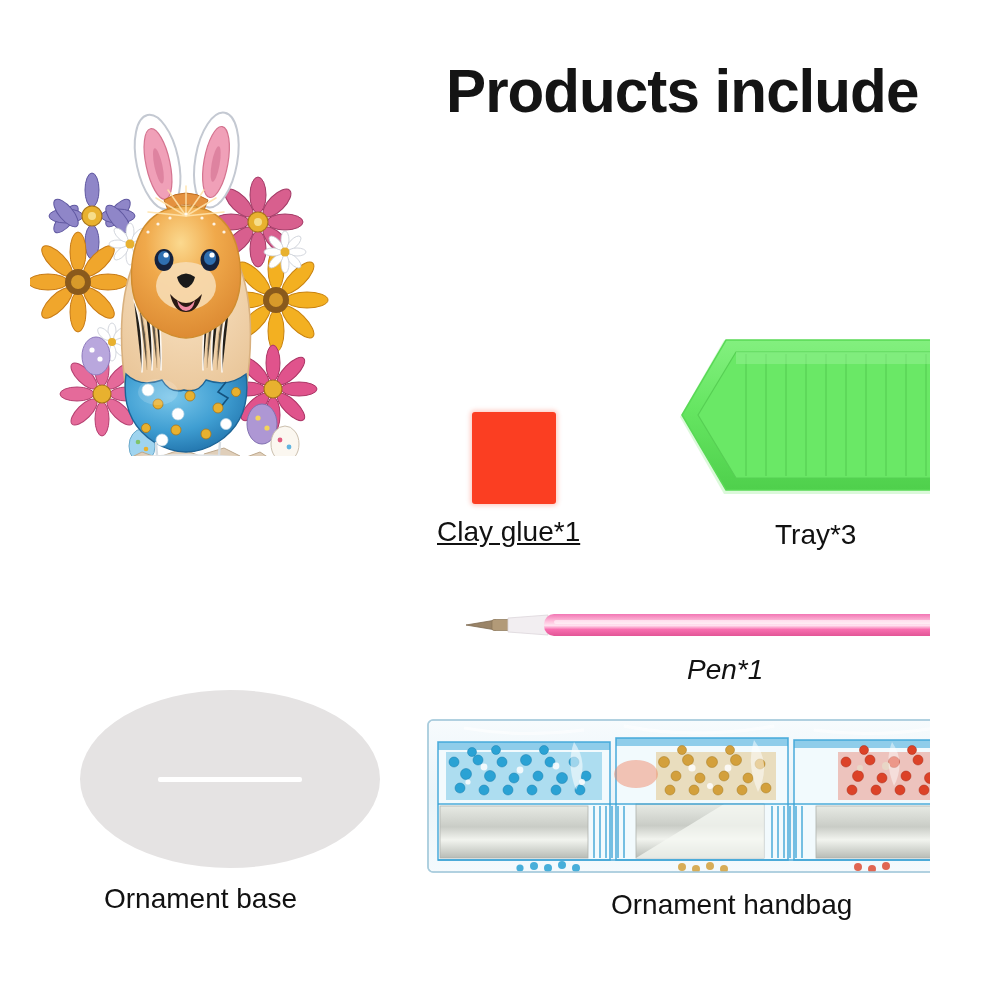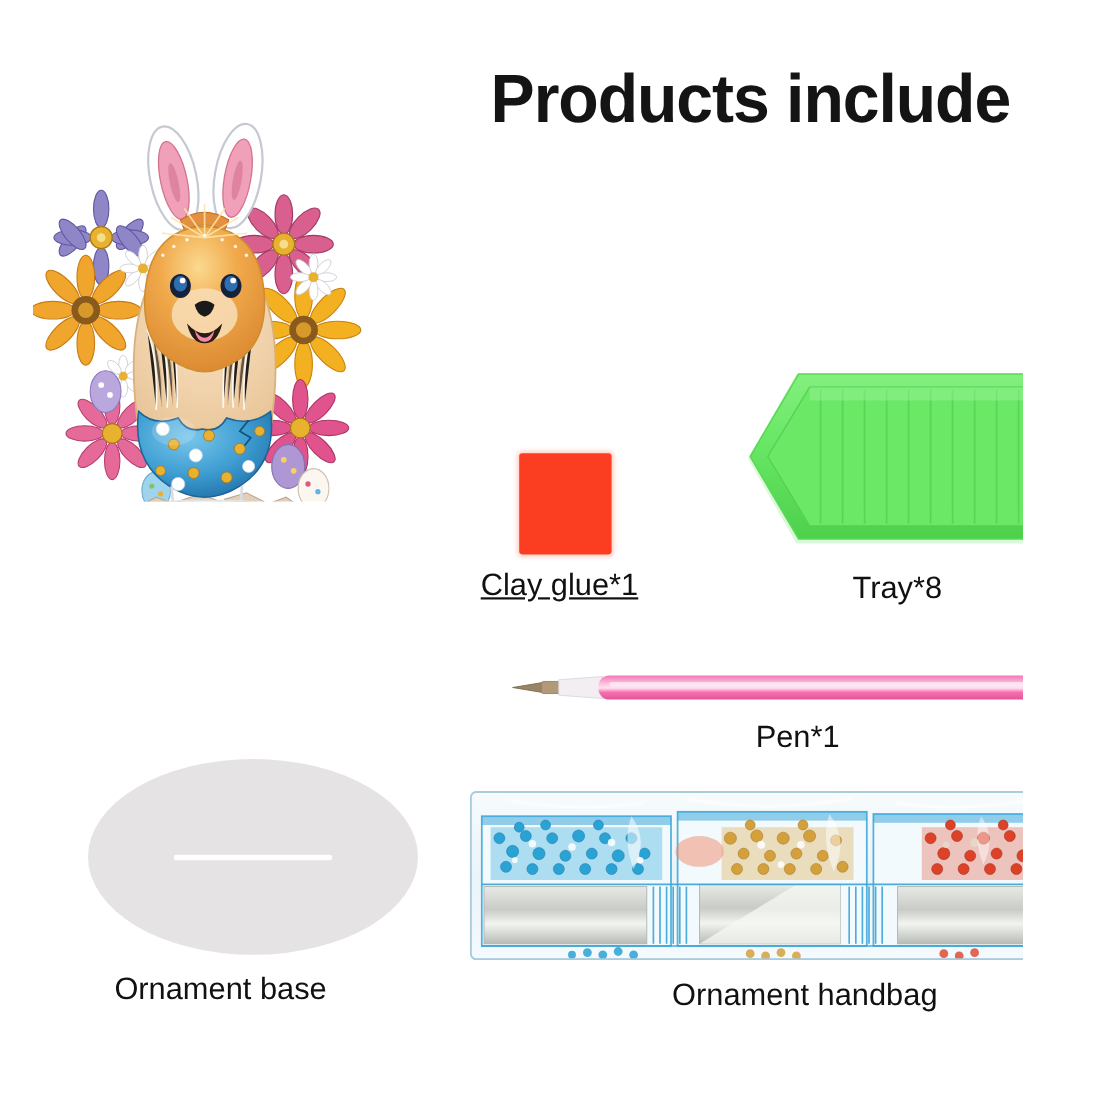--- a/index.html
+++ b/index.html
@@ -37,21 +37,21 @@
   .caption {
     position: absolute;
     font-size: 28px;
     color: #111111;
     white-space: nowrap;
     line-height: 1;
   }
   #cap-ornaments { left: 112px; top: 538px; }
   #cap-clayglue  { left: 437px; top: 518px; text-decoration: underline; }
   #cap-tray      { left: 775px; top: 521px; }
-  #cap-pen       { left: 687px; top: 656px; }
+  #cap-pen       { left: 687px; top: 656px; font-style: italic; }
   #cap-base      { left: 104px; top: 885px; }
   #cap-bag       { left: 611px; top: 891px; }
 
   
   #ornament {
     position: absolute;
     left: 30px;
     top: 104px;
     width: 300px;
     height: 352px;
@@ -446,21 +446,21 @@
         <path d="M286 34 L286 156"></path>
           <path d="M306 34 L306 156"></path>
         <path d="M324 34 L324 156"></path>
       </g>
 
       <path d="M116 32 L336 32 L336 44 L116 44 Z" fill="#9bf598" opacity="0.45"></path>
 
       <path d="M336 32 L346 20 L346 170 L336 158 Z" fill="#8bf288" opacity="0.6"></path>
     </svg>
   </div>
-  <div class="caption" id="cap-tray">Tray*8</div>
+  <div class="caption" id="cap-tray">Tray*3</div>
 
   <div id="pen">
     <svg viewBox="0 0 488 40" xmlns="http://www.w3.org/2000/svg">
       <defs>
         <linearGradient id="pen-grad" x1="0" y1="0" x2="0" y2="1">
           <stop offset="0%" stop-color="#f276b4"></stop>
           <stop offset="35%" stop-color="#ffc4de"></stop>
           <stop offset="52%" stop-color="#ffe3f0"></stop>
           <stop offset="70%" stop-color="#f86fb0"></stop>
           <stop offset="100%" stop-color="#e25596"></stop>

